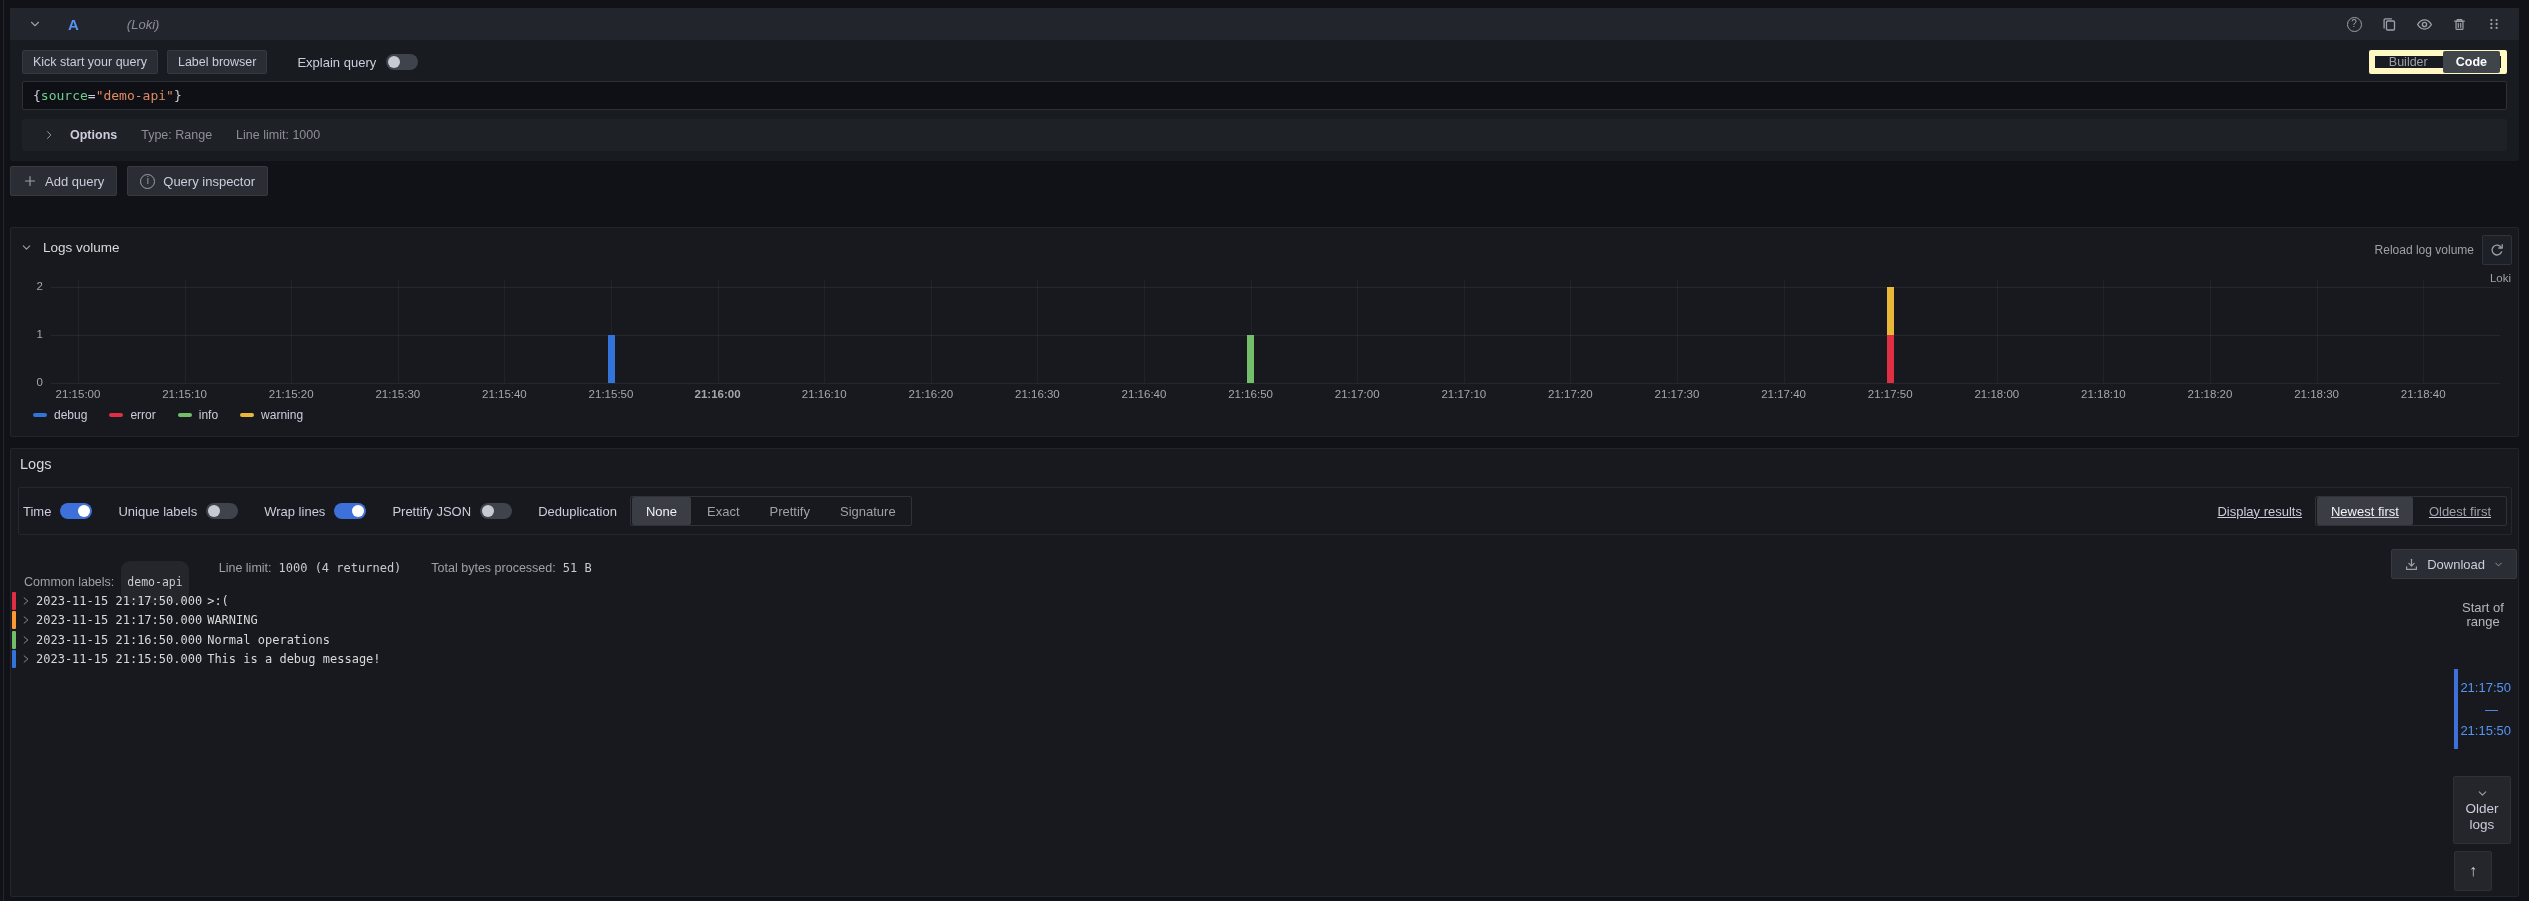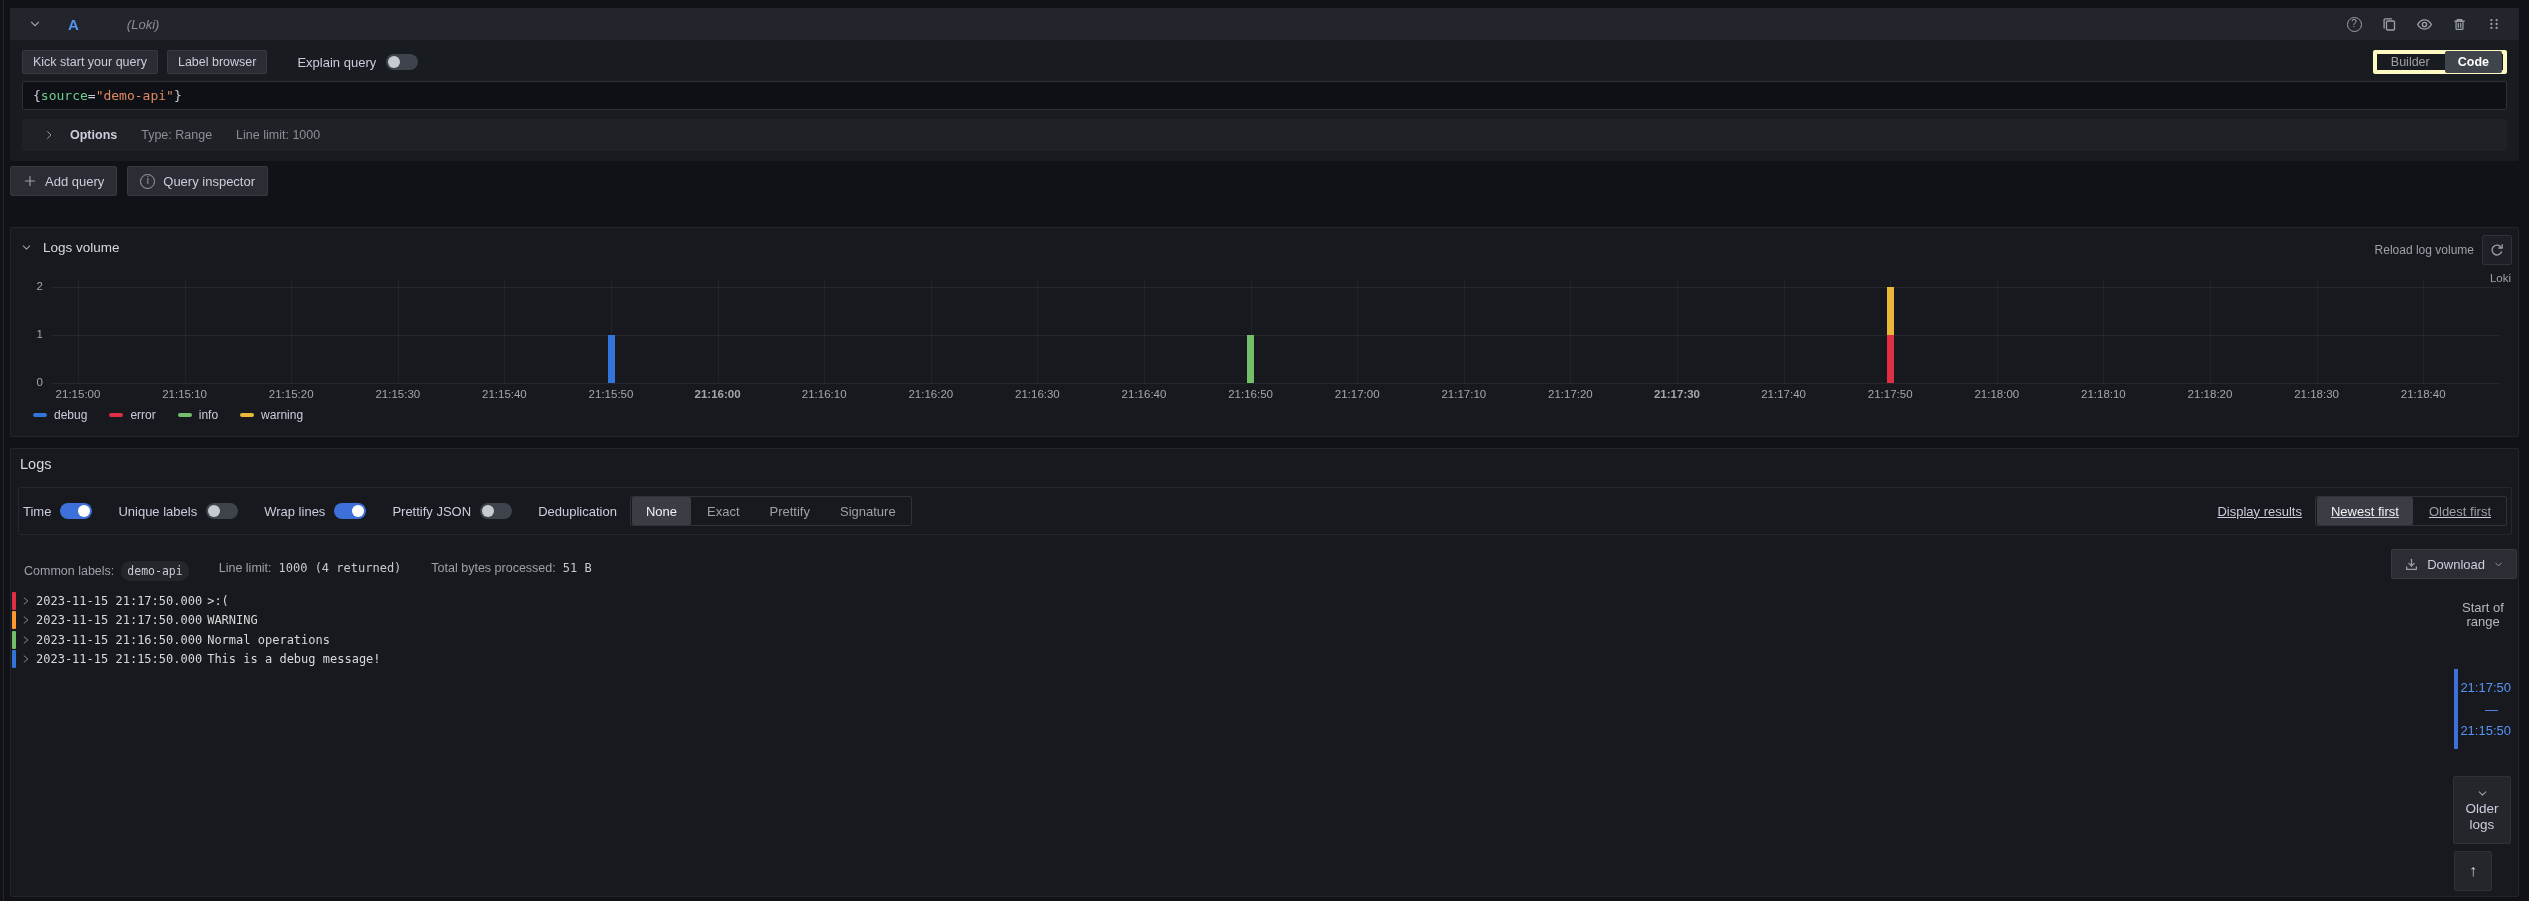--- a/index.html
+++ b/index.html
@@ -26,21 +26,21 @@
   .toolbar { display:flex; align-items:center; }
   .btn { height:24px; padding:0 10px; background:#2A2D33; border:1px solid #36393F; border-radius:2px;
          color:#CCCCDC; font-size:12.5px; display:inline-flex; align-items:center; gap:7px; cursor:pointer; white-space:nowrap; }
   .btn + .btn { margin-left:9px; }
   .explain-label { margin-left:30px; margin-right:10px; color:#CCCCDC; font-size:13px; }
   .switch { width:32px; height:16px; border-radius:9px; background:#3E434C; position:relative; cursor:pointer; flex:none; }
   .switch .knob { position:absolute; top:2px; left:2px; width:12px; height:12px; border-radius:50%; background:#C7CAD1; }
   .switch.on { background:#3D71D9; }
   .switch.on .knob { left:auto; right:2px; background:#fff; }
 
-  .bc-group { margin-left:auto; display:flex; align-items:center; border:4px solid #fef9c3; border-radius:2px; height:24px; padding:0; }
+  .bc-group { margin-left:auto; display:flex; align-items:center; border:6px solid #fef9c3; border-radius:2px; height:24px; padding:0; }
   .bc-opt { padding:0 13px; height:22px; display:flex; align-items:center; font-size:12.5px; color:#9DA0A8; cursor:pointer; border-radius:2px; margin:1px; }
   .bc-opt.sel { background:#40444B; color:#FFFFFF; font-weight:600; }
 
   .query-input { margin-top:7px; height:29px; background:#0E1015; border:1px solid #2C3137; border-radius:2px;
                  display:flex; align-items:center; padding:0 10px; font-family:"DejaVu Sans Mono", monospace; font-size:13px; }
   .tk-brace { color:#CCCCDC; } .tk-label { color:#6CCF8E; } .tk-op { color:#CCCCDC; } .tk-str { color:#E18B63; }
 
   .options-row { margin-top:9px; height:32px; background:#1E2126; border-radius:2px; display:flex; align-items:center; padding:0 16px; font-size:12.5px; cursor:pointer; }
   .options-title { font-weight:700; color:#CCCCDC; margin-left:10px; }
   .options-meta { color:#8E8E99; margin-left:24px; }
@@ -77,21 +77,21 @@
   .ctl-label { color:#CCCCDC; margin-right:9px; white-space:nowrap; }
   .ctl-gap { width:26px; flex:none; }
   .radio-group { display:flex; align-items:center; border:1px solid #2F3238; border-radius:2px; height:30px; margin-left:4px; }
   .radio-opt { padding:0 14px; height:28px; margin:1px; display:flex; align-items:center; color:#9DA0A8; font-size:13px; border-radius:2px; cursor:pointer; white-space:nowrap; }
   .radio-opt.sel { background:#3A3D44; color:#F2F2F7; font-weight:500; }
   .display-results { margin-left:auto; display:flex; align-items:center;text-decoration:underline; }
 
   .meta-row { position:absolute; left:13px; top:112px; display:flex; align-items:flex-start; font-size:12.5px; color:#9DA0A8; }
   .meta-group { display:flex; align-items:center; margin-right:30px; }
   .mono-val { font-family:"DejaVu Sans Mono", monospace; font-size:12px; color:#C8C9D1; margin-left:7px; }
-  .badge { font-family:"DejaVu Sans Mono", monospace; font-size:11.5px; background:#24262C; padding:3px 6px; border-radius:9px; color:#C8C9D1; margin-left:7px; }
+  .badge { font-family:"DejaVu Sans Mono", monospace; font-size:11.5px; background:#24262C; padding:14px 6px; border-radius:9px; color:#C8C9D1; margin-left:7px; }
 
   .download-btn { position:absolute; right:1px; top:100px; height:30px; padding:0 12px; background:#2A2D33; border:1px solid #36393F; border-radius:2px;
                   color:#CCCCDC; font-size:13px; display:inline-flex; align-items:center; gap:8px; cursor:pointer; }
 
   .log-rows { position:absolute; left:1px; top:142px; right:80px; }
   .log-row { display:flex; align-items:center; height:19.5px; cursor:pointer; }
   .level-bar { width:4px; height:18px; border-radius:1px; flex:none; }
   .log-chevron { margin-left:5px; flex:none; }
   .log-text { margin-left:5px; font-family:"DejaVu Sans Mono", monospace; font-size:12px; color:#D8D9DA; white-space:pre; }
 
@@ -253,21 +253,21 @@
         <div class="xtick" style="left: 1091px;">21:16:40</div>
         <div class="gridline-v" style="left: 1239.6px;"></div>
         <div class="xtick" style="left: 1197.6px;">21:16:50</div>
         <div class="gridline-v" style="left: 1346.2px;"></div>
         <div class="xtick" style="left: 1304.2px;">21:17:00</div>
         <div class="gridline-v" style="left: 1452.8px;"></div>
         <div class="xtick" style="left: 1410.8px;">21:17:10</div>
         <div class="gridline-v" style="left: 1559.4px;"></div>
         <div class="xtick" style="left: 1517.4px;">21:17:20</div>
         <div class="gridline-v" style="left: 1666px;"></div>
-        <div class="xtick" style="left: 1624px; font-weight: bold;">21:17:30</div>
+        <div class="xtick" style="left: 1624px;">21:17:30</div>
         <div class="gridline-v" style="left: 1772.6px;"></div>
         <div class="xtick" style="left: 1730.6px;">21:17:40</div>
         <div class="gridline-v" style="left: 1879.2px;"></div>
         <div class="xtick" style="left: 1837.2px;">21:17:50</div>
         <div class="gridline-v" style="left: 1985.8px;"></div>
         <div class="xtick" style="left: 1943.8px;">21:18:00</div>
         <div class="gridline-v" style="left: 2092.4px;"></div>
         <div class="xtick" style="left: 2050.4px;">21:18:10</div>
         <div class="gridline-v" style="left: 2199px;"></div>
         <div class="xtick" style="left: 2157px;">21:18:20</div>

